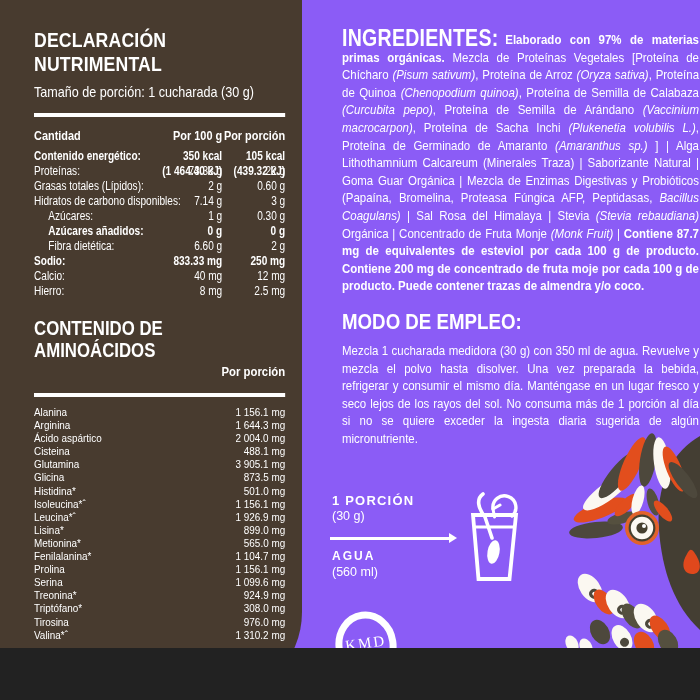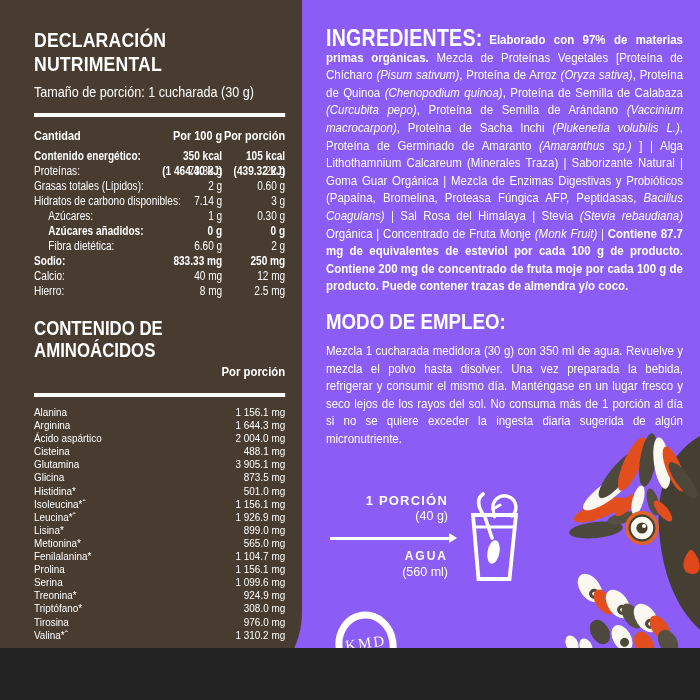--- a/index.html
+++ b/index.html
@@ -23,31 +23,31 @@
   .amino-title{margin:18px 0 0;font-size:20px;line-height:22px;font-weight:700;}
   .amino-sub{margin-top:3px;font-size:13.5px;font-weight:700;text-align:right;line-height:16px;}
   .arows{margin-top:9px;font-size:11.8px;}
   .arow{position:relative;line-height:13.1px;white-space:nowrap;}
   .arow .av{position:absolute;right:0;top:0;}
   .foot{margin-top:7px;font-size:10.8px;line-height:15.5px;}
   .frow{white-space:nowrap;}
   .fmark{display:inline-block;width:20px;}
   
   .rp{position:absolute;left:302px;top:0;width:398px;height:700px;z-index:2;
-      padding:30px 0 0 24px;box-sizing:border-box;}
+      padding:30px 0 0 40px;box-sizing:border-box;}
   .condense-r{width:420px;transform:scaleX(.85);transform-origin:0 0;}
   .ing{margin:0;font-size:13.5px;line-height:17.6px;text-align:justify;}
   .ing-title{font-size:23px;font-weight:700;letter-spacing:.3px;padding-right:8px;vertical-align:-2px;}
   .seg-b{font-weight:700;}
   .seg-i{font-style:italic;}
   .usage-h{margin:15px 0 0;font-size:22px;line-height:24px;font-weight:700;}
   .usage-p{margin:8px 0 0;font-size:13.5px;line-height:17.6px;text-align:justify;}
   
   .serve{position:absolute;left:330px;top:490px;width:215px;height:105px;z-index:3;}
-  .serve .blk{position:absolute;left:2px;width:116px;text-align:right;}
+  .serve .blk{position:absolute;left:2px;width:116px;text-align:left;}
   .p-label{font-size:13px;font-weight:700;letter-spacing:1.2px;line-height:15px;}
   .p-amt{font-size:12.5px;line-height:15px;margin-top:1px;}
   .w-label{font-size:12px;font-weight:700;letter-spacing:2px;line-height:16px;}
   .arrow{position:absolute;left:0;top:47px;width:120px;height:2.5px;background:#fff;}
   .arrow .head{position:absolute;right:-7px;top:-4.5px;width:0;height:0;
                border-left:8px solid #fff;border-top:5.5px solid transparent;border-bottom:5.5px solid transparent;}
   .cup{position:absolute;left:130px;top:0;}
   
   .kmd{position:absolute;left:333px;top:608px;z-index:3;}
   
@@ -118,21 +118,21 @@
     <div class="condense-r">
       <p class="ing"><span class="ing-title">INGREDIENTES:</span><span><span class="seg-b">Elaborado con 97% de materias primas orgánicas. </span><span class="seg-r">Mezcla de Proteínas Vegetales [Proteína de Chícharo </span><span class="seg-i">(Pisum sativum)</span><span class="seg-r">, Proteína de Arroz </span><span class="seg-i">(Oryza sativa)</span><span class="seg-r">, Proteína de Quinoa </span><span class="seg-i">(Chenopodium quinoa)</span><span class="seg-r">, Proteína de Semilla de Calabaza </span><span class="seg-i">(Curcubita pepo)</span><span class="seg-r">, Proteína de Semilla de Arándano </span><span class="seg-i">(Vaccinium macrocarpon)</span><span class="seg-r">, Proteína de Sacha Inchi </span><span class="seg-i">(Plukenetia volubilis L.)</span><span class="seg-r">, Proteína de Germinado de Amaranto </span><span class="seg-i">(Amaranthus sp.)</span><span class="seg-r"> ] | Alga Lithothamnium Calcareum (Minerales Traza) | Saborizante Natural | Goma Guar Orgánica | Mezcla de Enzimas Digestivas y Probióticos (Papaína, Bromelina, Proteasa Fúngica AFP, Peptidasas, </span><span class="seg-i">Bacillus Coagulans)</span><span class="seg-r"> | Sal Rosa del Himalaya | Stevia </span><span class="seg-i">(Stevia rebaudiana)</span><span class="seg-r"> Orgánica | Concentrado de Fruta Monje </span><span class="seg-i">(Monk Fruit)</span><span class="seg-r"> | </span><span class="seg-b">Contiene 87.7 mg de equivalentes de esteviol por cada 100 g de producto. Contiene 200 mg de concentrado de fruta moje por cada 100 g de producto. Puede contener trazas de almendra y/o coco.</span></span></p>
       <h2 class="usage-h">MODO DE EMPLEO:</h2>
       <p class="usage-p">Mezcla 1 cucharada medidora (30 g) con 350 ml de agua. Revuelve y mezcla el polvo hasta disolver. Una vez preparada la bebida, refrigerar y consumir el mismo día. Manténgase en un lugar fresco y seco lejos de los rayos del sol. No consuma más de 1 porción al día si no se quiere exceder la ingesta diaria sugerida de algún micronutriente.</p>
     </div>
   </div>
 
   <div class="serve">
     <div class="blk" style="top:3px;">
       <div class="p-label">1 PORCIÓN</div>
-      <div class="p-amt">(40 g)</div>
+      <div class="p-amt">(30 g)</div>
     </div>
     <div class="arrow">
         <span class="head"></span>
       </div>
     <div class="blk" style="top:58px;">
       <div class="w-label">AGUA</div>
       <div class="p-amt">(560 ml)</div>
     </div>
     <svg class="cup" width="66" height="96" viewBox="0 0 66 96">
       <g fill="none" stroke="#fff" stroke-width="3.4" stroke-linecap="round">

